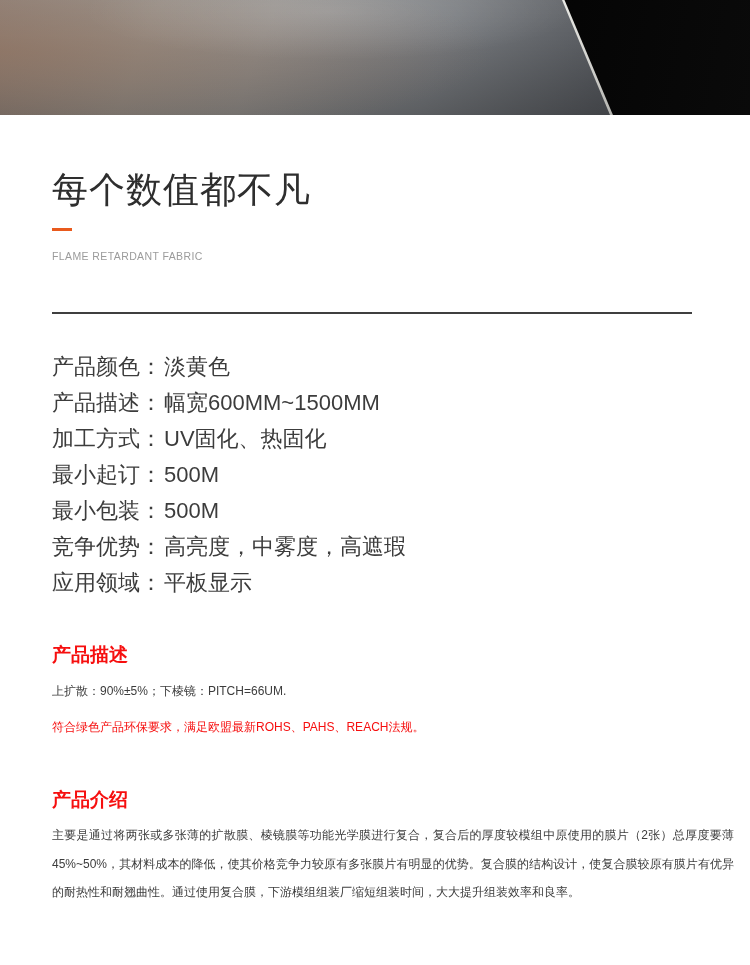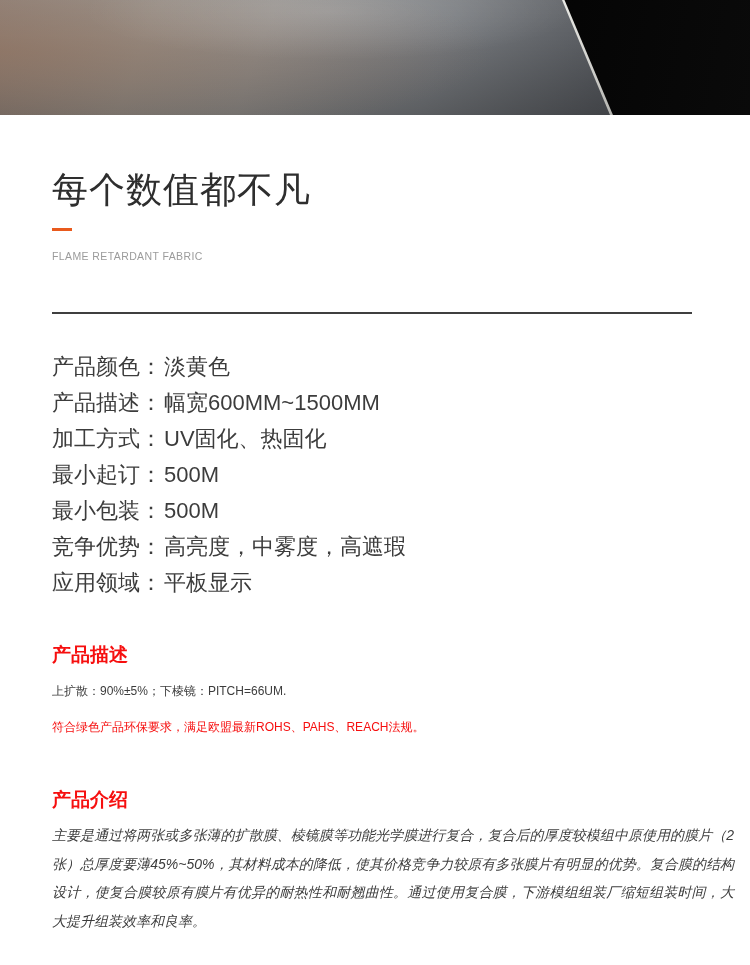--- a/index.html
+++ b/index.html
@@ -61,24 +61,23 @@
   .section-intro { margin-top:37px; }
   .red-heading {
     font-size:19px; line-height:36px; font-weight:bold;
     color:var(--highlight-red,#f60f0f);
   }
   .desc-line { font-size:12px; line-height:36px; color:var(--text-dark,#3c3c3c); }
   .desc-line.red { color:var(--highlight-red,#f60f0f); }
 
   .intro-body {
     margin-top:3px;
-    font-size:14px; line-height:28.5px;
+    font-size:12px; line-height:28.5px;
     color:var(--text-dark,#3c3c3c);
     text-align:justify;
-    font-style:italic;
   }
 </style>
 </head>
 <body>
 
 <div class="page">
 
   <div class="hero">
     <div class="hero-edge"></div>
     <div class="hero-film"></div>

